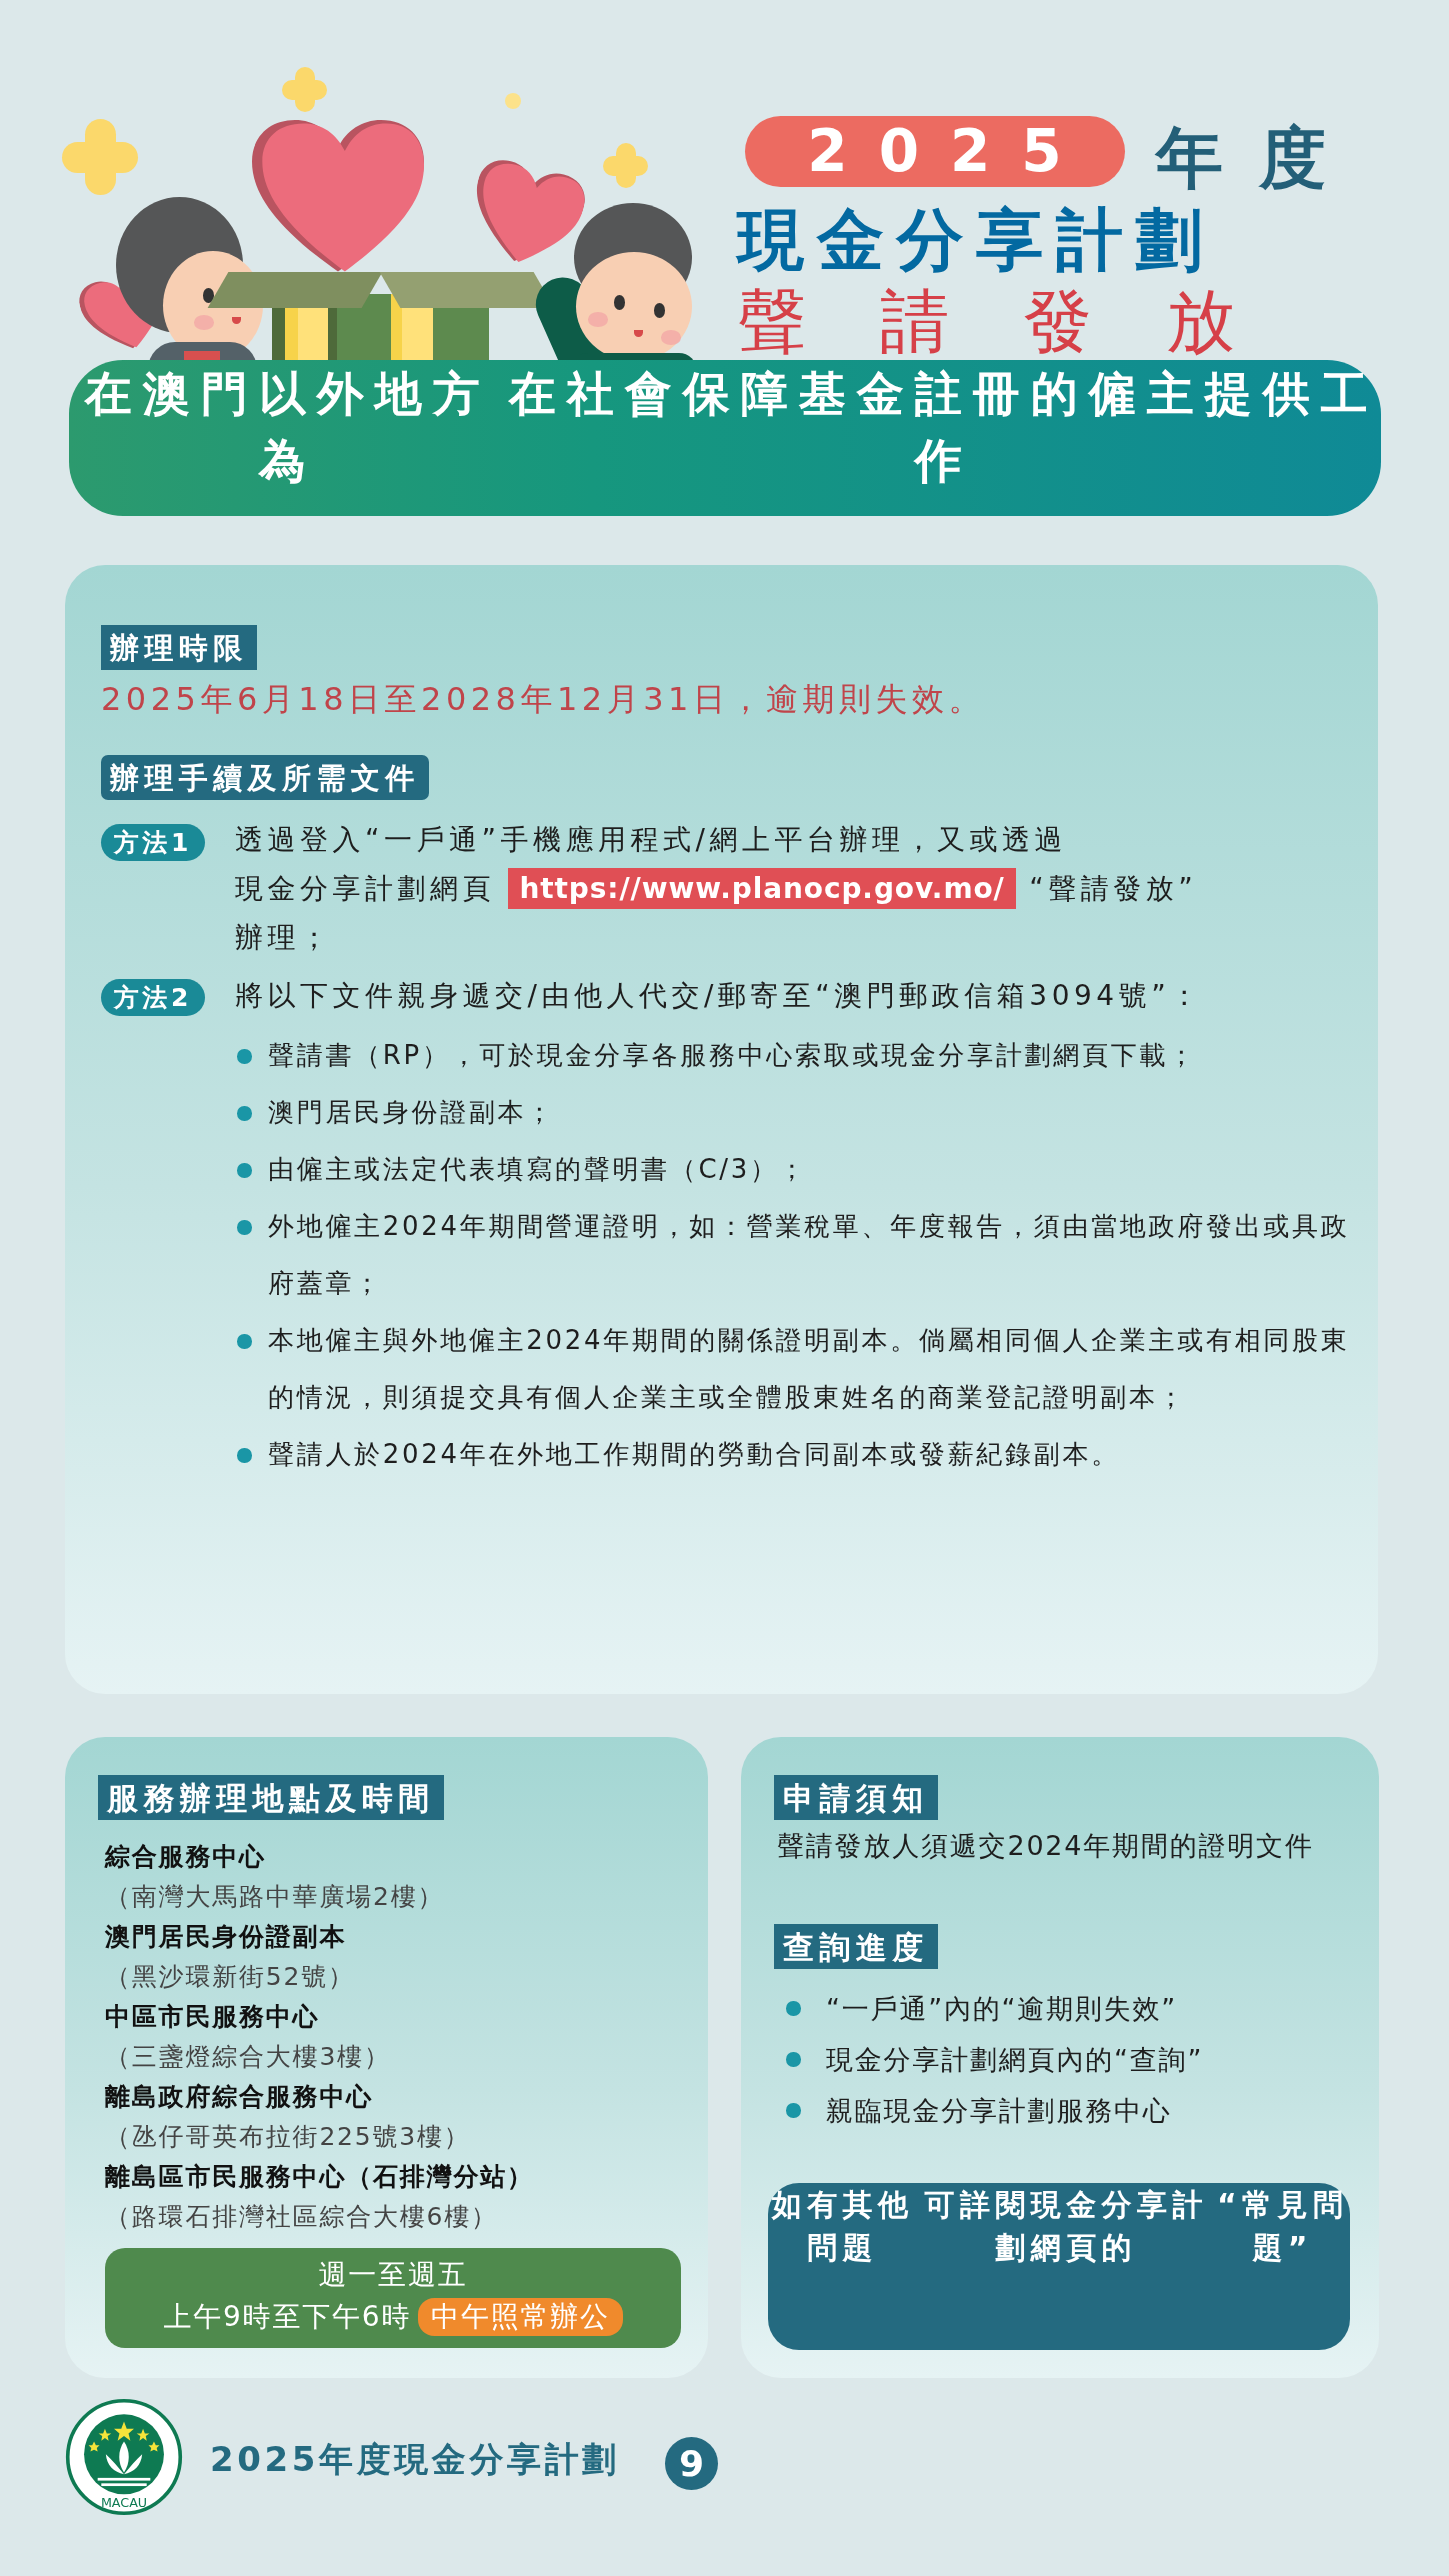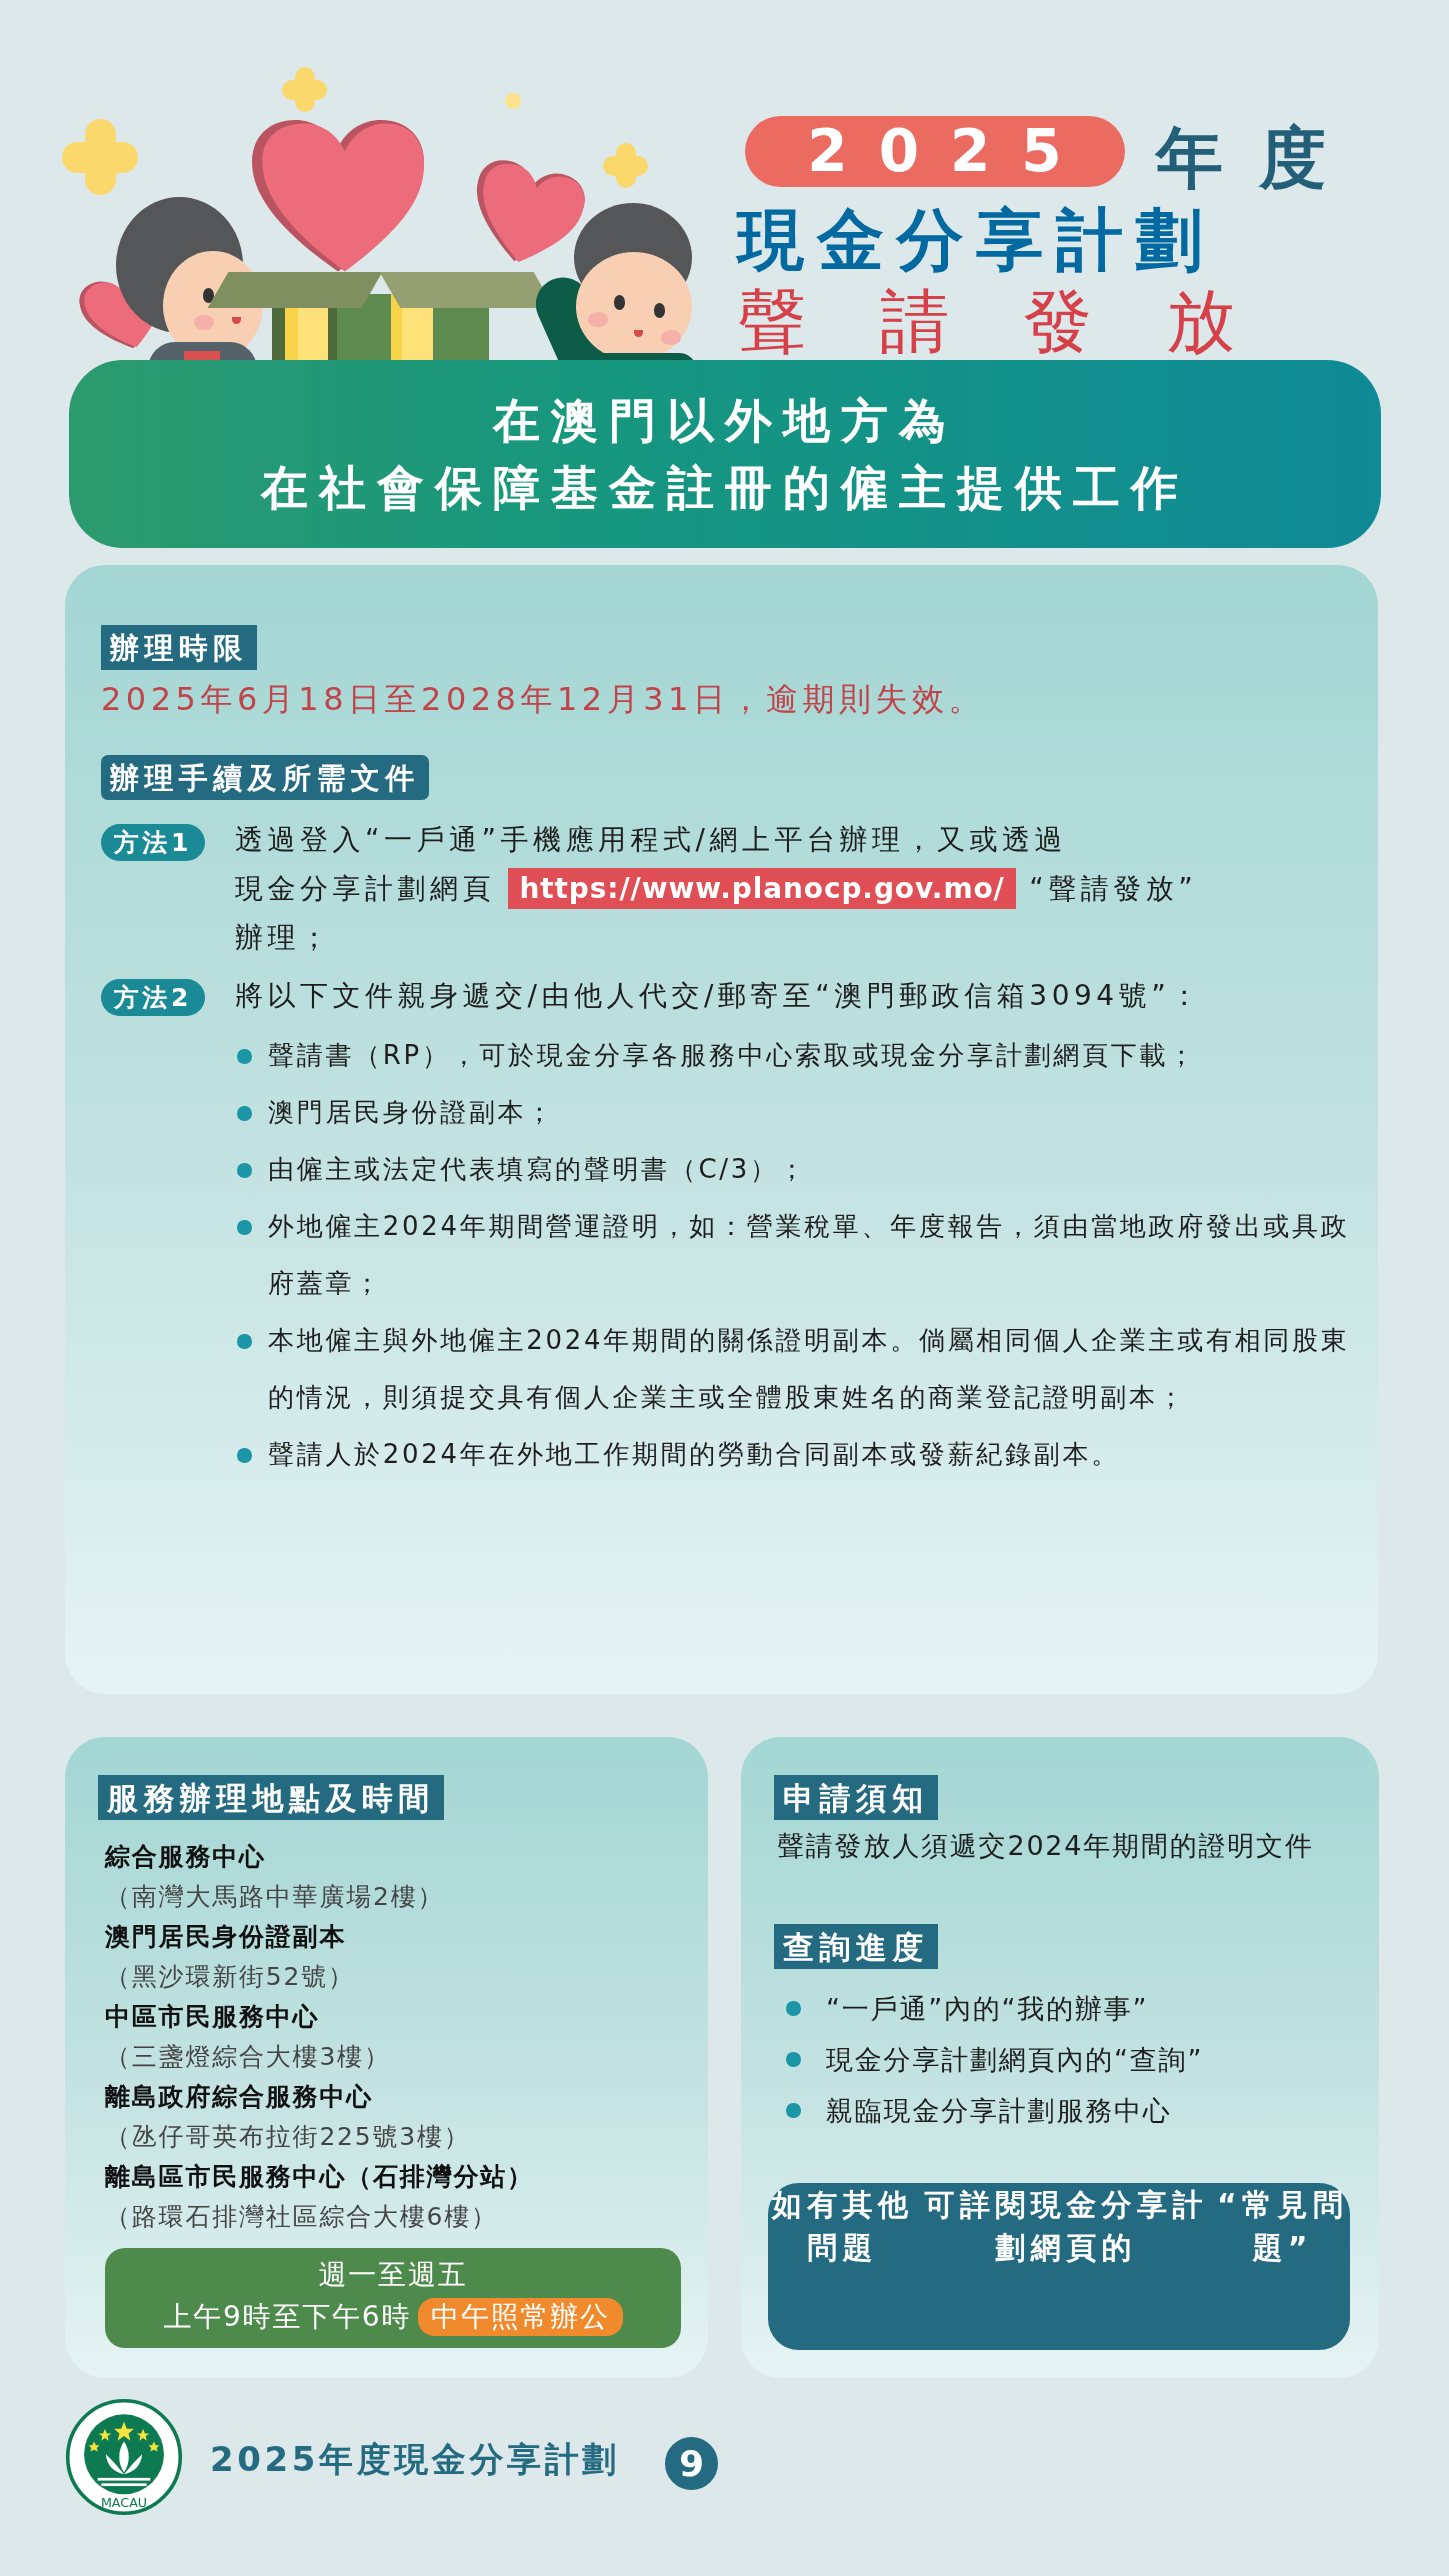--- a/index.html
+++ b/index.html
@@ -47,25 +47,25 @@
     color: #fff; font-weight: 900; font-size: 58px; letter-spacing: 31px;
     display: flex; align-items: center; justify-content: center; padding-left: 31px;
     font-family: "DejaVu Sans", sans-serif;
   }
   .title-year-suffix { position: absolute; left: 426px; top: 0; font-size: 67px; font-weight: 900; color: #235f78; letter-spacing: 36px; white-space: nowrap; }
   .title-line2 { position: absolute; left: 7.2px; top: 82px; font-size: 67px; font-weight: 900; color: #0369a1; letter-spacing: 12.7px; white-space: nowrap; }
   .title-line3 { position: absolute; left: 7.2px; top: 163px; font-size: 69px; font-weight: 400; color: #d64048; letter-spacing: 74px; white-space: nowrap; }
 
   
   .banner {
-    left: 69px; top: 360px; width: 1312px; height: 188px;
+    left: 69px; top: 360px; width: 1312px; height: 156px;
     border-radius: 54px;
     background: linear-gradient(90deg,#2c9a6e 0%,#16977e 40%,#0f8a96 100%);
     color: #fff; text-align: center;
-    display: flex; flex-direction: column; justify-content: center;
+    display: flex; flex-direction: row; justify-content: center;
   }
   .banner div { font-weight: 900; font-size: 47px; letter-spacing: 11px; line-height: 67px; }
 
   
   .card {
     border-radius: 40px;
     background: linear-gradient(180deg,#a3d6d3 0%,#c4e3e2 55%,#e6f3f4 100%);
   }
   .main-card { left: 65px; top: 565px; width: 1313px; height: 1129px; }
 
@@ -248,21 +248,21 @@
     </div>
   </div>
 </div>
 
 <div class="abs card info-card">
   <div class="sec-title" style="left:33px;top:38px;font-size:31px;">申請須知</div>
   <div class="notice-text">聲請發放人須遞交2024年期間的證明文件</div>
 
   <div class="sec-title" style="left:33px;top:187px;font-size:31px;">查詢進度</div>
   <ul class="progress-list">
-    <li>“一戶通”內的“我的辦事”</li>
+    <li>“一戶通”內的“逾期則失效”</li>
     <li>現金分享計劃網頁內的“查詢”</li>
     <li>親臨現金分享計劃服務中心</li>
   </ul>
 
   <div class="faq-box">
     <div>如有其他問題</div>
     <div>可詳閱現金分享計劃網頁的</div>
     <div>“常見問題”</div>
   </div>
 </div>

